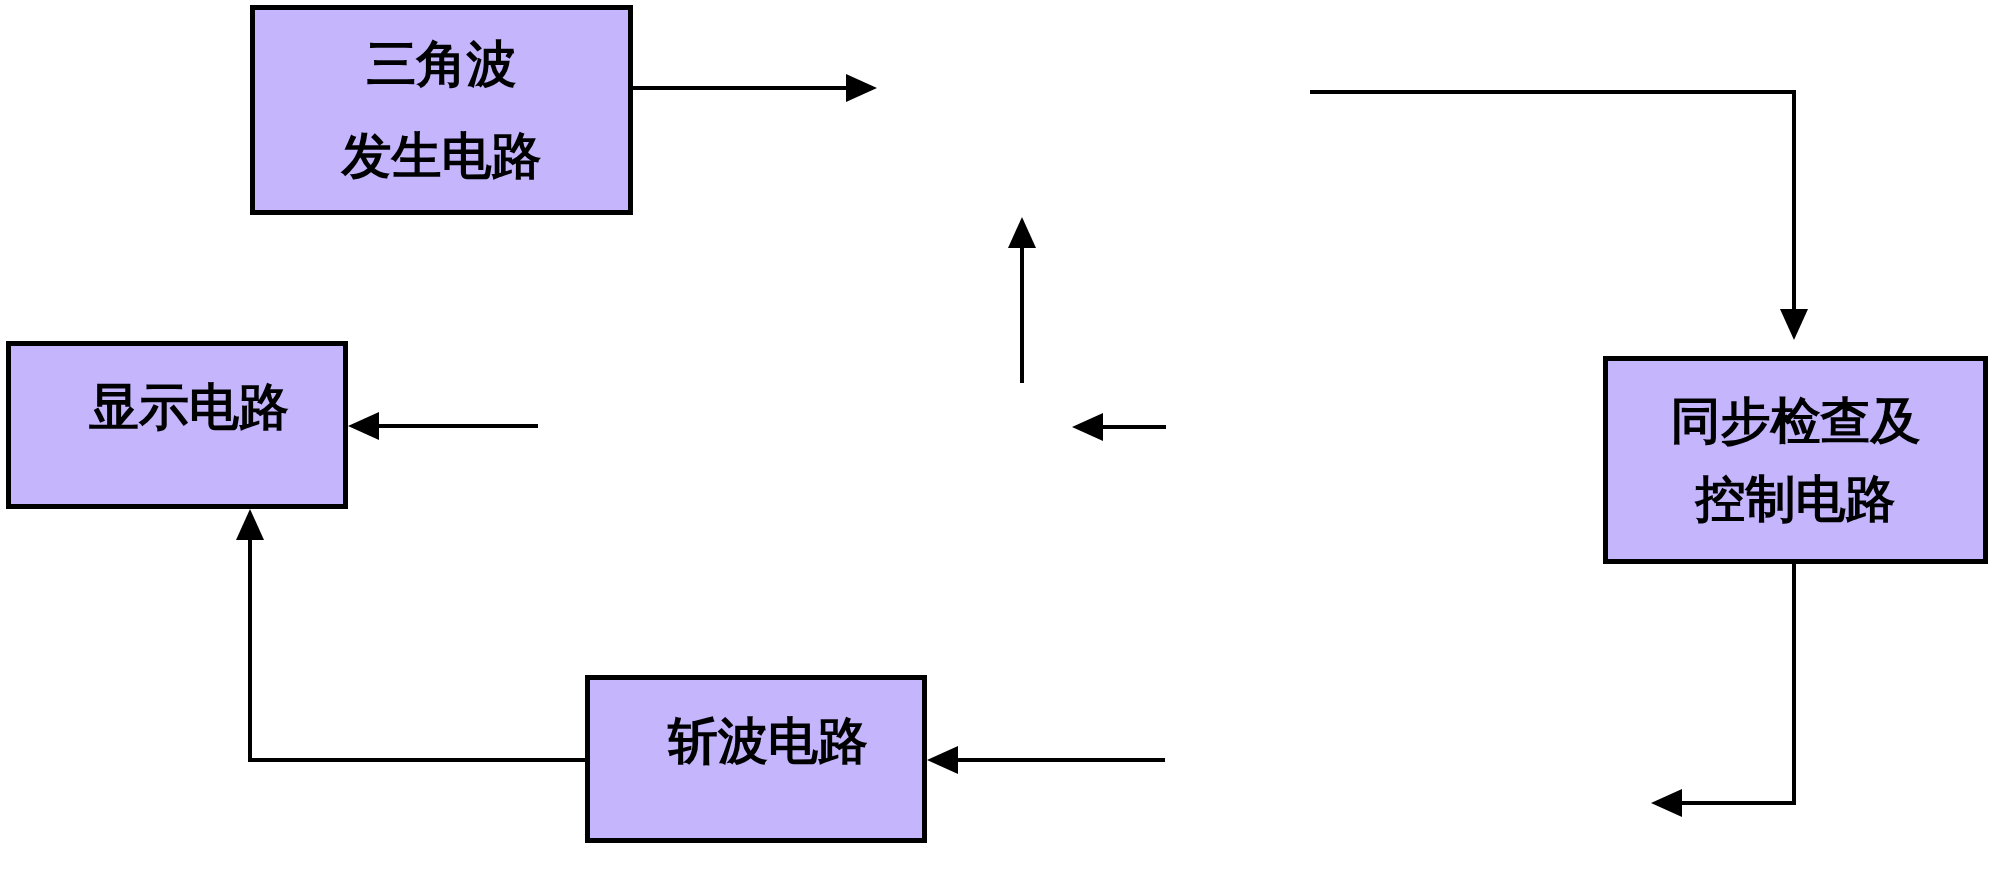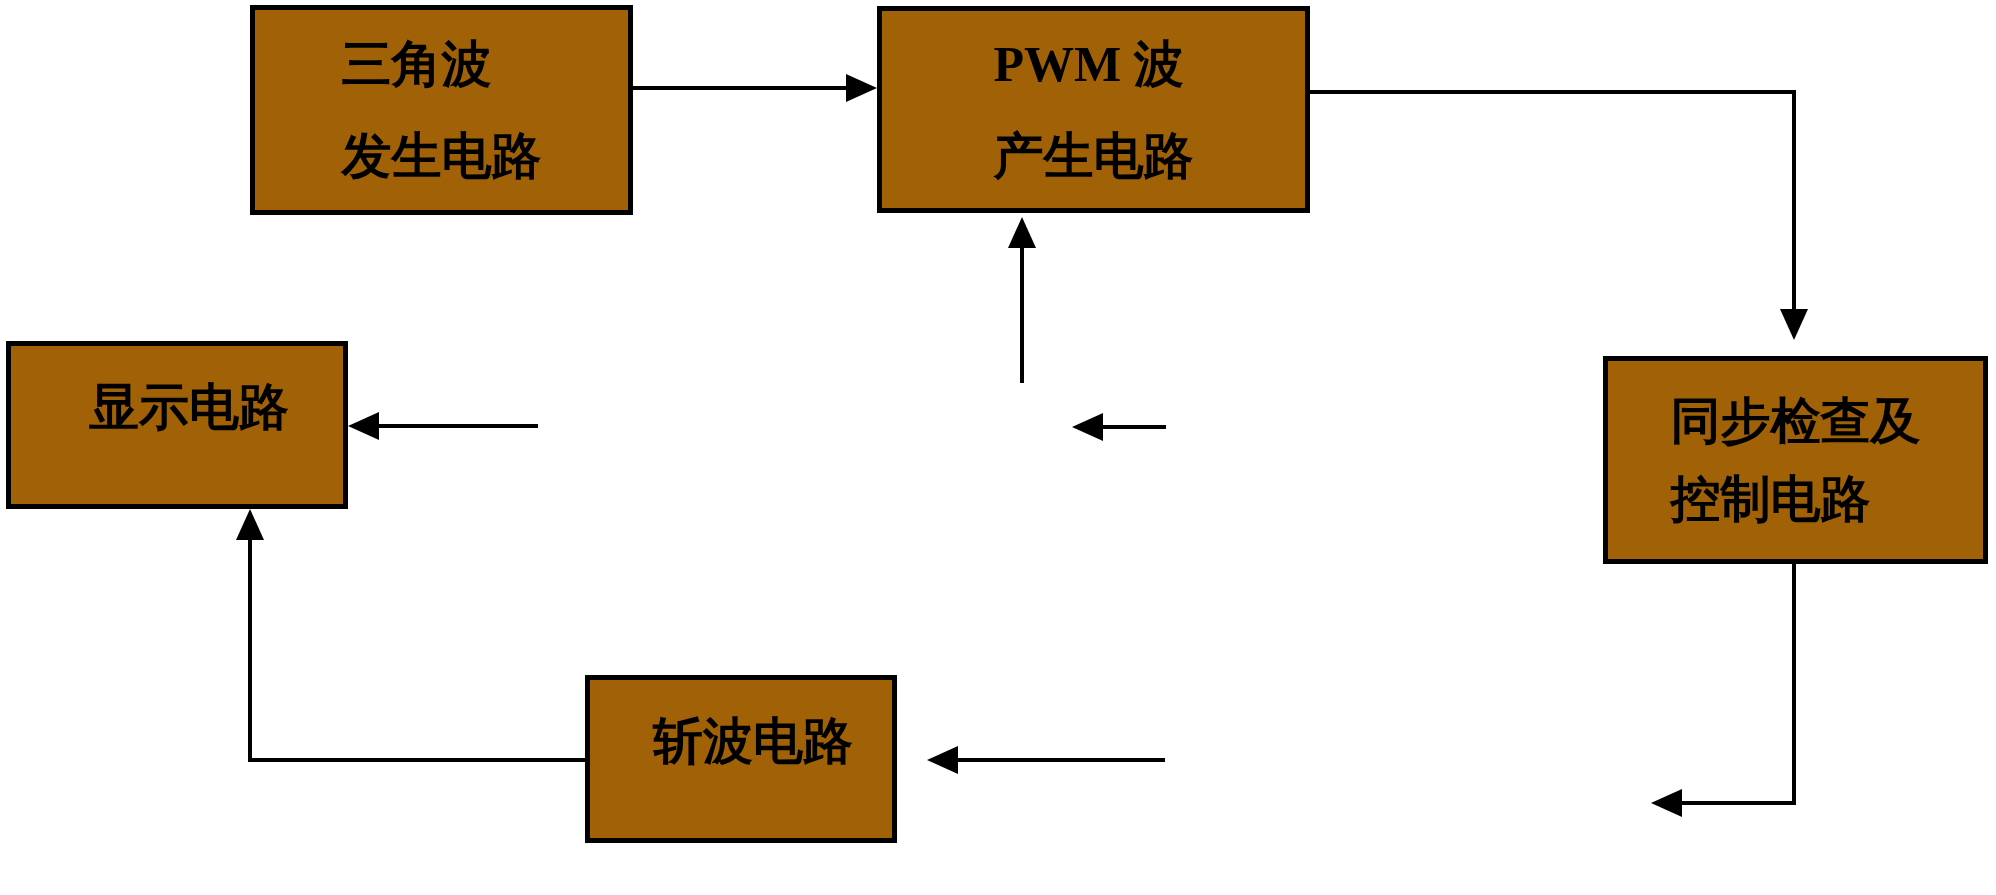--- a/index.html
+++ b/index.html
@@ -19,25 +19,25 @@
     position: absolute;
     left: 0;
     top: 0;
     width: 1996px;
     height: 895px;
   }
   .node {
     position: absolute;
     box-sizing: border-box;
     border: 5px solid #000000;
-    background: #a16207;
+    background: #c4b5fd;
     display: flex;
     align-items: center;
     justify-content: center;
-    text-align: left;
+    text-align: center;
     color: #000000;
     font-weight: bold;
     font-size: 50px;
     line-height: 92px;
     white-space: pre-line;
   }
   .node .label {
     display: block;
   }
   
@@ -49,21 +49,21 @@
   .node.tight {
     line-height: 78px;
   }
   
   #node-triangle  { left: 250px;  top: 5px;   width: 383px; height: 210px; }
   #node-pwm       { left: 877px;  top: 6px;   width: 433px; height: 207px; }
   #node-display   { left: 6px;    top: 341px; width: 342px; height: 168px; }
   #node-mcu       { left: 538px;  top: 383px; width: 534px; height: 126px; }
   #node-power     { left: 1166px; top: 383px; width: 341px; height: 123px; }
   #node-sync      { left: 1603px; top: 356px; width: 385px; height: 208px; }
-  #node-chopper   { left: 585px;  top: 675px; width: 312px; height: 168px; }
+  #node-chopper   { left: 585px;  top: 675px; width: 342px; height: 168px; }
   #node-isolation { left: 1165px; top: 718px; width: 486px; height: 166px; }
 
   .edge-line {
     stroke: #000000;
     stroke-width: 4;
     fill: none;
   }
   .edge-head {
     fill: #000000;
     stroke: none;
@@ -99,24 +99,20 @@
 
     <polyline class="edge-line" points="585,760 250,760 250,537"></polyline>
     <polygon class="edge-head" points="250,509 236,540 264,540"></polygon>
   </svg>
 
   <div class="node" id="node-triangle">
     <span class="label">三角波
 发生电路</span>
   </div>
 
-  <div class="node" id="node-pwm">
-    <span class="label">PWM 波
-产生电路</span>
-  </div>
 
   <div class="node lift" id="node-display">
     <span class="label">显示电路</span>
   </div>
 
 
 
   <div class="node tight" id="node-sync">
     <span class="label">同步检查及
 控制电路</span>

